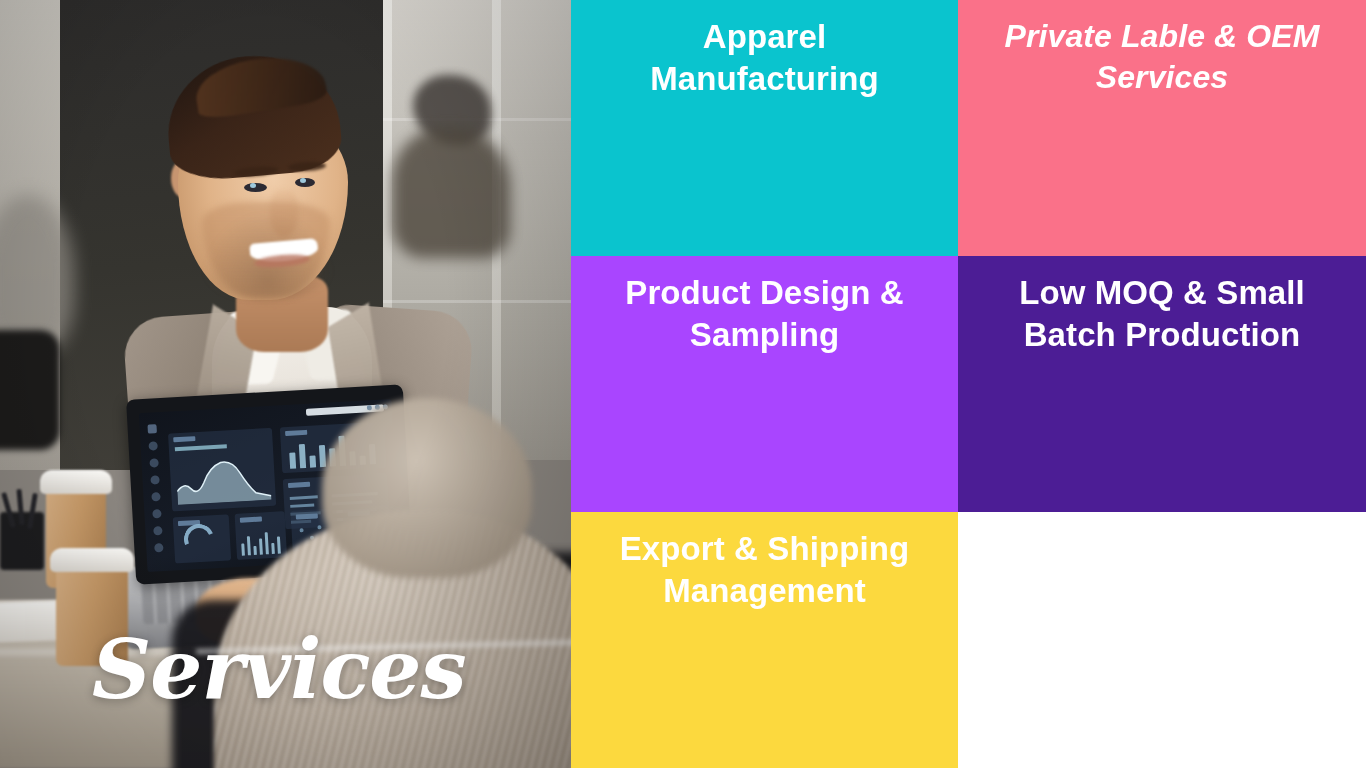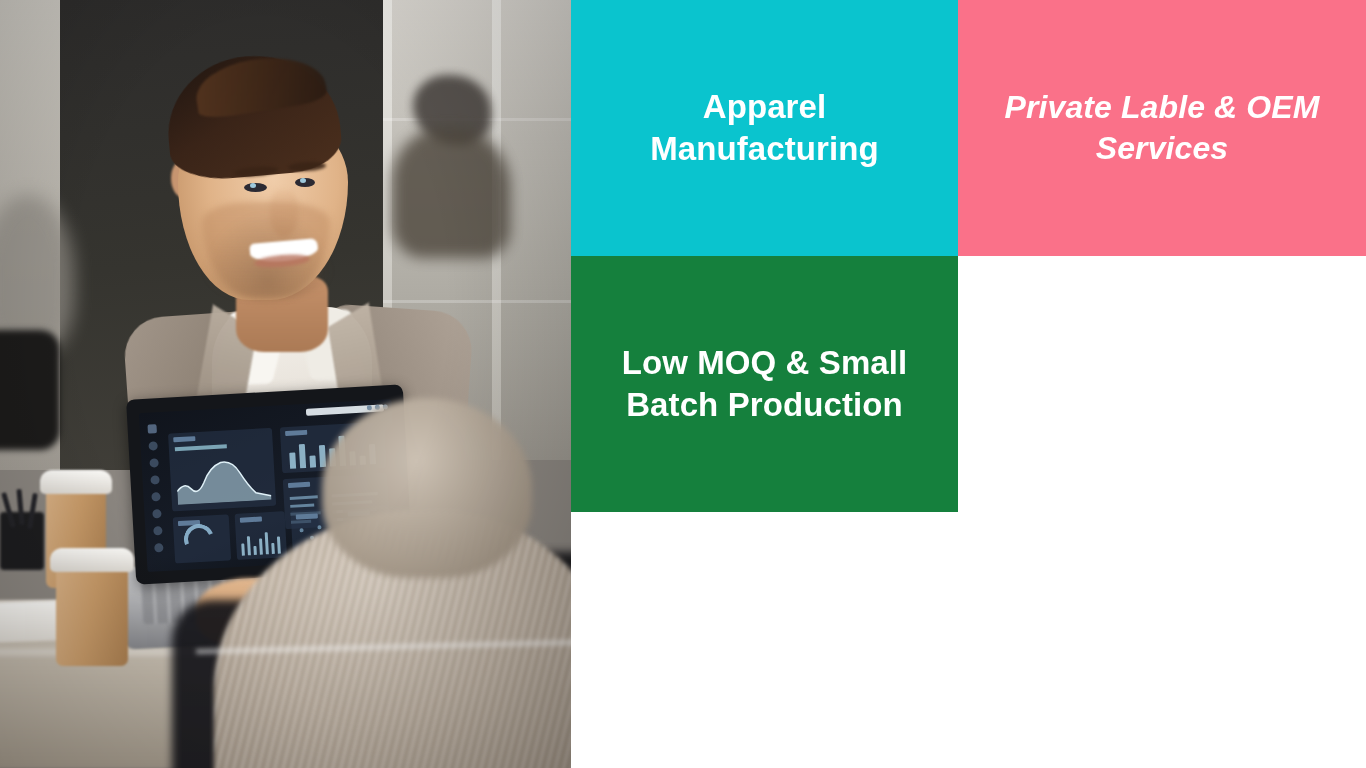--- a/index.html
+++ b/index.html
@@ -401,21 +401,21 @@
   }
 
   
   .grid {
     width:795px; height:768px;
     display:grid;
     grid-template-columns:387px 408px;
     grid-template-rows:256px 256px 256px;
   }
   .cell {
-    display:flex; align-items:center; justify-content:center;
+    display:flex; justify-content:center;
     padding:16px 18px;
   }
   .cell-text {
     color:#ffffff;
     font-family:"Liberation Sans", sans-serif;
     font-weight:bold;
     font-size:33px;
     line-height:1.28;
     text-align:center;
     letter-spacing:.1px;
@@ -586,27 +586,34 @@
         <div class="fg-dark-r"></div>
         <div class="fg-sweater"></div>
         <div class="fg-ribs"></div>
         <div class="fg-head"></div>
         <div class="fg-glare"></div>
       </div>
 
       <div class="photo-vignette"></div>
     </div>
 
+    <div class="title-services">Services</div>
   </div>
 
   <div class="grid">
     <div class="cell cell-1" style="background: rgb(10, 196, 206);">
       <span class="cell-text" style="color: rgb(255, 255, 255);">Apparel Manufacturing</span>
     </div>
     <div class="cell cell-2" style="background: rgb(250, 113, 137);">
       <span class="cell-text" style="color: rgb(255, 255, 255);">Private Lable &amp; OEM Services</span>
     </div>
-    <div class="cell cell-5" style="background: #15803d;">
+    <div class="cell cell-3" style="background: rgb(169, 69, 255);">
+      <span class="cell-text" style="color: rgb(255, 255, 255);">Product Design &amp; Sampling</span>
+    </div>
+    <div class="cell cell-5" style="background: #4c1d95;">
       <span class="cell-text" style="color: rgb(255, 255, 255);">Low MOQ &amp; Small Batch Production</span>
     </div>
+    <div class="cell cell-6" style="background: rgb(252, 217, 62);">
+      <span class="cell-text" style="color: rgb(255, 255, 255);">Export &amp; Shipping Management</span>
+    </div>
   </div>
 
 </div>
 
 </body></html>

